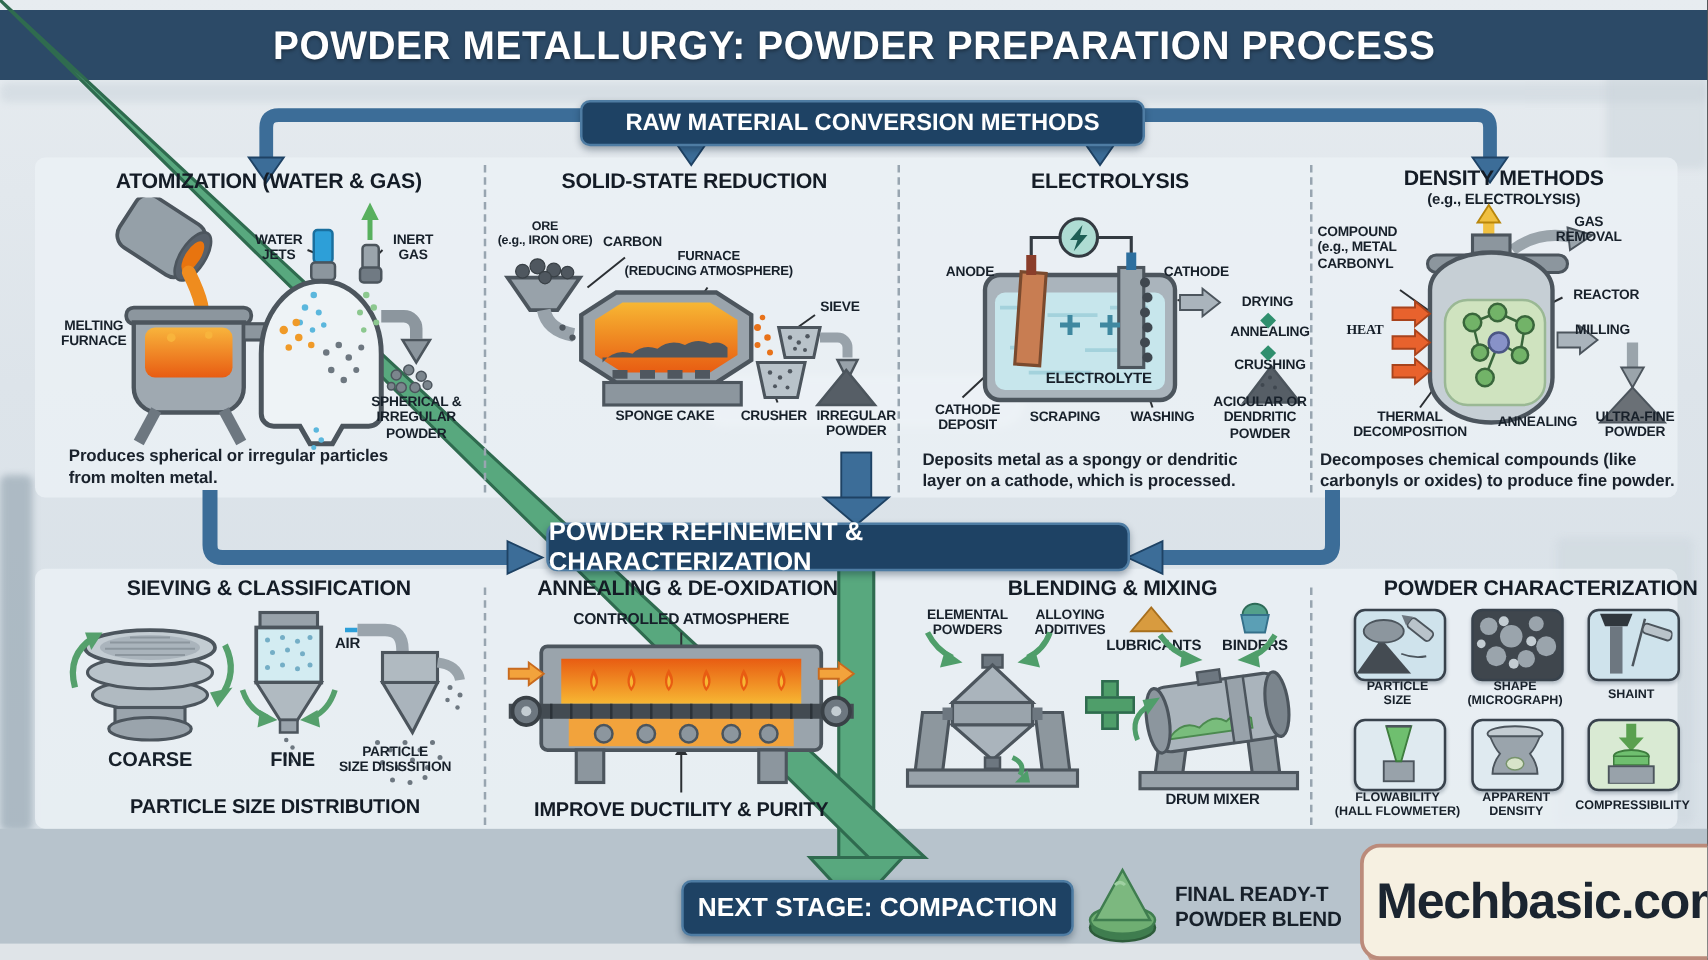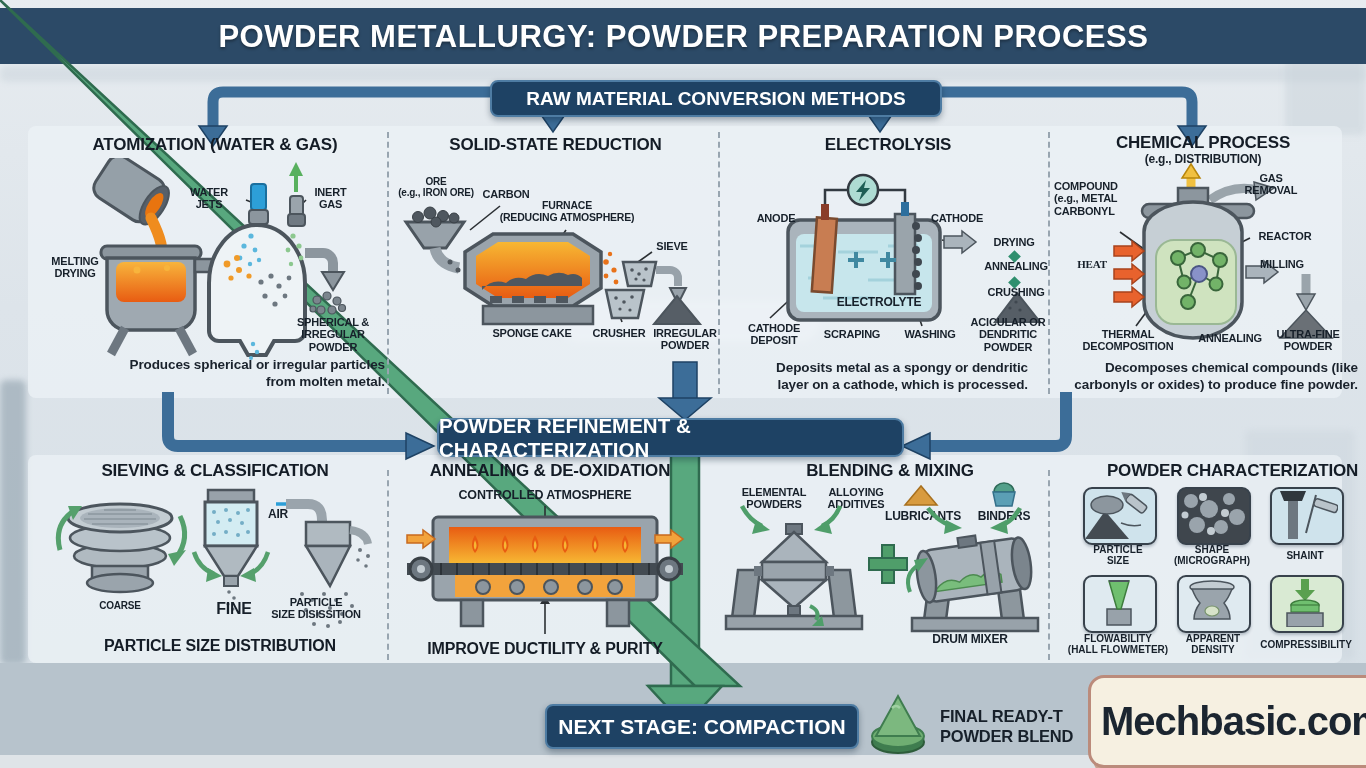--- a/index.html
+++ b/index.html
@@ -12,21 +12,21 @@
     display:flex;align-items:center;justify-content:center;}
   .titlebar span{color:#fff;font-size:32px;font-weight:800;letter-spacing:.5px;
     text-shadow:0 2px 3px rgba(0,0,0,.35);white-space:nowrap;transform:scaleX(.97);}
   .bluepill{background:#1e4264;border:2px solid #4e7ca3;border-radius:8px;
     display:flex;align-items:center;justify-content:center;color:#fff;font-weight:800;
     box-shadow:0 3px 6px rgba(10,30,50,.35);}
   .sec-title{font-size:17px;font-weight:800;text-align:center;color:#141c26;
     letter-spacing:-.2px;white-space:pre-line;line-height:1.1;}
   .lbl{font-size:11px;font-weight:800;text-align:center;color:#17202a;line-height:1.12;
     letter-spacing:-.2px;white-space:pre-line;}
-  .cap{font-size:13.5px;font-weight:700;text-align:right;color:#1a222c;line-height:1.25;
+  .cap{font-size:13.5px;font-weight:700;text-align:left;color:#1a222c;line-height:1.25;
     white-space:pre-line;letter-spacing:-.1px;}
   .bigcap{font-size:16px;font-weight:800;text-align:center;color:#141c26;letter-spacing:-.2px;}
   .dash{position:absolute;border-left:2px dashed #98a5b0;width:0;}
   .panel{position:absolute;background:rgba(237,242,246,.72);border-radius:8px;}
   .tile{position:absolute;width:70px;height:54px;border:2.5px solid #38424c;border-radius:9px;
     overflow:hidden;box-shadow:0 2px 3px rgba(20,40,60,.25);}
   .tl{font-size:10px;font-weight:800;text-align:center;line-height:1.12;white-space:pre-line;color:#17202a;}
   .diamond{position:absolute;width:9px;height:9px;background:#2f8f6e;transform:rotate(45deg);}
   .plus{position:absolute;}
   .plus div{position:absolute;background:#4f9e6a;border:2px solid #2f6b4f;}
@@ -98,21 +98,21 @@
       <line x1="1226" y1="328" x2="1212" y2="300"></line>
       <line x1="545" y1="506" x2="545" y2="538"></line>
       <line x1="545" y1="602" x2="545" y2="634"></line>
     </g>
     <polygon points="540,536 550,536 545,546" fill="#2b2f33"></polygon>
     <polygon points="540,604 550,604 545,596" fill="#2b2f33"></polygon>
 
     <polygon points="944,236 962,236 962,231 976,242 962,253 962,248 944,248" fill="#aab4bc" stroke="#4c555d" stroke-width="1.5"></polygon>
   </svg>
 
-  <div class="abs bluepill" style="left:490px;top:80px;width:448px;height:33px;font-size:19px;">
+  <div class="abs bluepill" style="left:464px;top:80px;width:448px;height:33px;font-size:19px;">
     <span>RAW MATERIAL CONVERSION METHODS</span>
   </div>
 
   <div class="dash" style="left:387px;top:132px;height:262px;"></div>
   <div class="dash" style="left:718px;top:132px;height:262px;"></div>
   <div class="dash" style="left:1048px;top:132px;height:262px;"></div>
   <div class="dash" style="left:387px;top:470px;height:190px;"></div>
   <div class="dash" style="left:1048px;top:470px;height:190px;"></div>
 
   <div class="abs sec-title" style="left:40px;top:136px;width:350px;">ATOMIZATION (WATER &amp; GAS)</div>
@@ -185,26 +185,26 @@
     <g fill="#7b858d" stroke="#4c555d" stroke-width="1.2">
         <circle cx="272" cy="142" r="4"></circle>
         <circle cx="282" cy="138" r="4"></circle>
         <circle cx="292" cy="143" r="4"></circle>
         <circle cx="276" cy="152" r="4"></circle>
         <circle cx="287" cy="152" r="4"></circle>
         <circle cx="297" cy="150" r="3.5"></circle>
         <circle cx="268" cy="151" r="3"></circle>
       </g>
   </svg>
-  <div class="abs lbl" style="left:178px;top:186px;width:62px;">WATER
+  <div class="abs lbl" style="left:192px;top:186px;width:62px;">WATER
 JETS</div>
   <div class="abs lbl" style="left:303px;top:186px;width:55px;">INERT
 GAS</div>
   <div class="abs lbl" style="left:36px;top:255px;width:78px;">MELTING
-DRYING</div>
+FURNACE</div>
   <div class="abs lbl" style="left:288px;top:316px;width:90px;">SPHERICAL &amp;
 IRREGULAR
 POWDER</div>
   <div class="abs cap" style="left:55px;top:357px;width:330px;">Produces spherical or irregular particles
 from molten metal.</div>
 
   <div class="abs sec-title" style="left:398px;top:136px;width:315px;">SOLID-STATE REDUCTION</div>
   <svg class="abs" style="left:398px;top:170px;" width="320" height="190" viewBox="0 0 320 190">
     <defs>
         <linearGradient id="gf" x1="0" y1="0" x2="0" y2="1">
@@ -319,22 +319,22 @@
   <div class="abs lbl" style="left:736px;top:322px;width:76px;">CATHODE
 DEPOSIT</div>
   <div class="abs lbl" style="left:814px;top:328px;width:76px;">SCRAPING</div>
   <div class="abs lbl" style="left:896px;top:328px;width:68px;">WASHING</div>
   <div class="abs lbl" style="left:966px;top:316px;width:84px;">ACICULAR OR
 DENDRITIC
 POWDER</div>
   <div class="abs cap" style="left:738px;top:360px;width:290px;">Deposits metal as a spongy or dendritic
 layer on a cathode, which is processed.</div>
 
-  <div class="abs sec-title" style="left:1058px;top:134px;width:290px;">CHEMICAL PROCESS</div>
-  <div class="abs lbl" style="left:1058px;top:153px;width:290px;font-size:12px;">(e.g., DISTRIBUTION)</div>
+  <div class="abs sec-title" style="left:1058px;top:134px;width:290px;">DENSITY METHODS</div>
+  <div class="abs lbl" style="left:1058px;top:153px;width:290px;font-size:12px;">(e.g., ELECTROLYSIS)</div>
   <svg class="abs" style="left:1058px;top:162px;" width="300" height="200" viewBox="0 0 300 200">
     <path d="M133,12 V32" stroke="#f0c040" stroke-width="9"></path>
       <polygon points="124,16 142,16 133,2" fill="#f0c040" stroke="#b8860b" stroke-width="1.5"></polygon>
     <path d="M152,38 q22,-16 48,-10" stroke="#9aa4ab" stroke-width="9" fill="none"></path>
     <polygon points="196,20 216,26 198,38" fill="#9aa4ab" stroke="#4c555d" stroke-width="1.5"></polygon>
     <rect x="120" y="26" width="30" height="16" fill="#8c969e" stroke="#4c555d" stroke-width="2.5"></rect>
     <rect x="84" y="42" width="112" height="14" rx="7" fill="#8c969e" stroke="#4c555d" stroke-width="2.5"></rect>
     <path d="M86,70 a49,30 0 0 1 98,0 v70 a49,36 0 0 1 -98,0 z" fill="#c6cfd5" stroke="#4c555d" stroke-width="3.5"></path>
     <rect x="98" y="78" width="80" height="84" rx="18" fill="#cfe3bf" stroke="#9ab894" stroke-width="2"></rect>
     <g stroke="#39663b" stroke-width="2">
@@ -446,21 +446,21 @@
         <circle cx="270" cy="126" r="2"></circle>
         <circle cx="282" cy="120" r="2"></circle>
         <circle cx="294" cy="126" r="2"></circle>
         <circle cx="304" cy="118" r="2"></circle>
         <circle cx="266" cy="136" r="2"></circle>
         <circle cx="280" cy="138" r="2"></circle>
         <circle cx="292" cy="134" r="2"></circle>
       </g>
   </svg>
   <div class="abs lbl" style="left:258px;top:508px;width:40px;font-size:12px;">AIR</div>
-  <div class="abs lbl" style="left:84px;top:600px;width:72px;font-size:10px;">COARSE</div>
+  <div class="abs lbl" style="left:84px;top:600px;width:72px;font-size:16px;">COARSE</div>
   <div class="abs lbl" style="left:208px;top:600px;width:52px;font-size:16px;">FINE</div>
   <div class="abs lbl" style="left:258px;top:596px;width:116px;">PARTICLE
 SIZE DISISSITION</div>
   <div class="abs bigcap" style="left:55px;top:637px;width:330px;">PARTICLE SIZE DISTRIBUTION</div>
 
   <div class="abs sec-title" style="left:400px;top:462px;width:300px;">ANNEALING &amp; DE-OXIDATION</div>
   <div class="abs lbl" style="left:430px;top:488px;width:230px;font-size:12.5px;">CONTROLLED ATMOSPHERE</div>
   <svg class="abs" style="left:405px;top:505px;" width="280" height="128" viewBox="0 0 280 128">
     <defs>
         <linearGradient id="ga" x1="0" y1="0" x2="0" y2="1">

